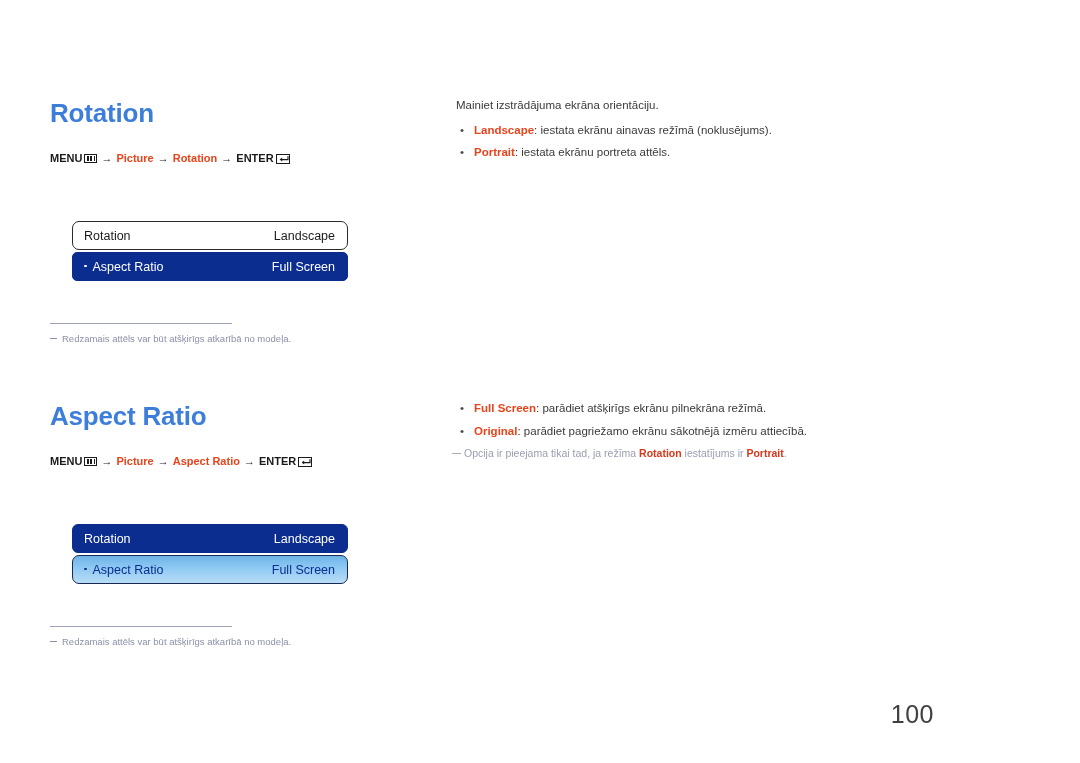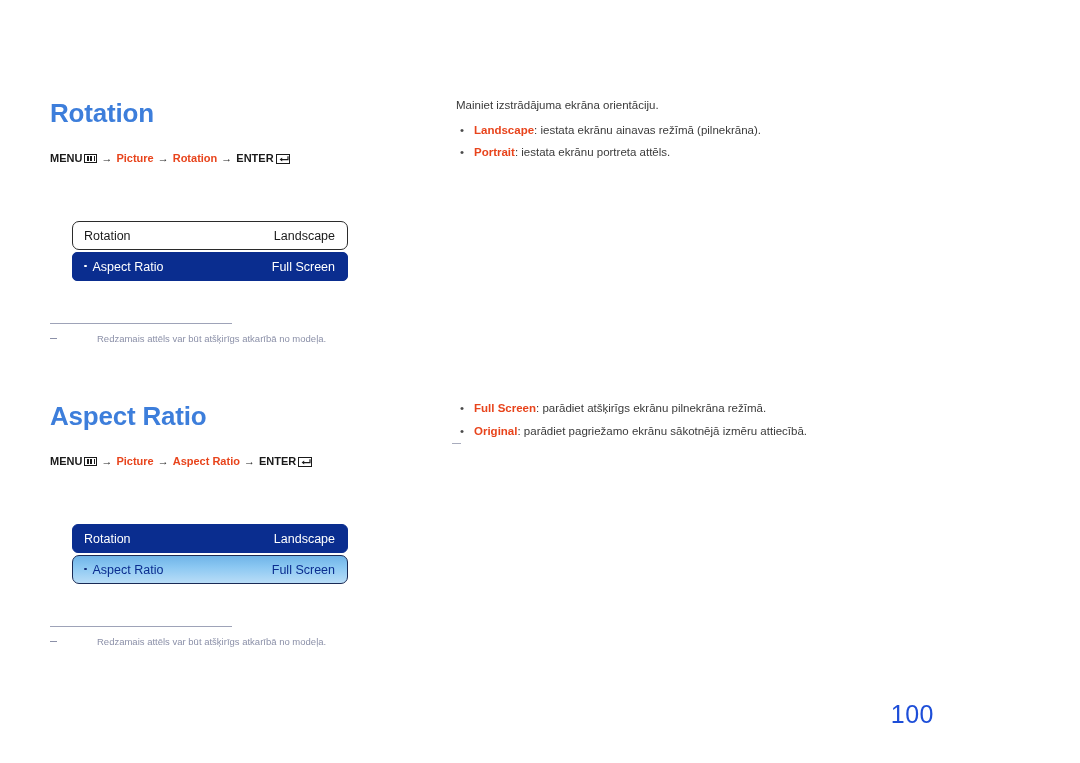--- a/index.html
+++ b/index.html
@@ -165,21 +165,20 @@
     background: #9ea3b8;
     margin-bottom: 9px;
   }
   .footnote {
     font-size: 9.5px;
     color: #8b90a8;
     line-height: 1.3;
     white-space: nowrap;
     display: flex;
     align-items: baseline;
-    gap: 35px;
   }
   .footnote .fdash {
     display: inline-block;
     width: 7px;
     height: 1px;
     background: #8b90a8;
     margin-right: 5px;
     position: relative;
     top: -3px;
     flex: none;
@@ -233,21 +232,21 @@
     flex: none;
   }
   .note .term { color: #d8381a; }
 
   
   .page-number {
     position: absolute;
     right: 50px;
     top: 702px;
     font-size: 25px;
-    color: #1d4ed8;
+    color: #404040;
     letter-spacing: 0.5px;
     line-height: 1;
   }
 </style>
 </head>
 <body>
 
 <div class="page">
 
   <div class="col-left" style="top:100px;">
@@ -297,21 +296,21 @@
     <div class="footnote">
       <span class="fdash"></span>
       <span>Redzamais attēls var būt atšķirīgs atkarībā no modeļa.</span>
     </div>
   </div>
 
   <div class="col-right" style="top:98px;">
     <p class="body-intro">Mainiet izstrādājuma ekrāna orientāciju.</p>
     <div class="bullet">
       <span class="bdot">•</span>
-      <span class="btxt"><span class="term">Landscape</span><span>: iestata ekrānu ainavas režīmā (pilnekrāna).</span></span>
+      <span class="btxt"><span class="term">Landscape</span><span>: iestata ekrānu ainavas režīmā (noklusējums).</span></span>
     </div>
     <div class="bullet">
       <span class="bdot">•</span>
       <span class="btxt"><span class="term">Portrait</span><span>: iestata ekrānu portreta attēls.</span></span>
     </div>
   </div>
 
   <div class="col-left" style="top:403px;">
     <h1 class="section-title">Aspect Ratio</h1>
   </div>
@@ -366,18 +365,19 @@
     <div class="bullet">
       <span class="bdot">•</span>
       <span class="btxt"><span class="term">Full Screen</span><span>: parādiet atšķirīgs ekrānu pilnekrāna režīmā.</span></span>
     </div>
     <div class="bullet">
       <span class="bdot">•</span>
       <span class="btxt"><span class="term">Original</span><span>: parādiet pagriežamo ekrānu sākotnējā izmēru attiecībā.</span></span>
     </div>
     <div class="note">
       <span class="ndash"></span>
+      <span><span>Opcija ir pieejama tikai tad, ja režīma </span><span class="term">Rotation</span><span> iestatījums ir </span><span class="term">Portrait</span><span>.</span></span>
     </div>
   </div>
 
   <div class="page-number">100</div>
 
 </div>
 
 </body></html>

